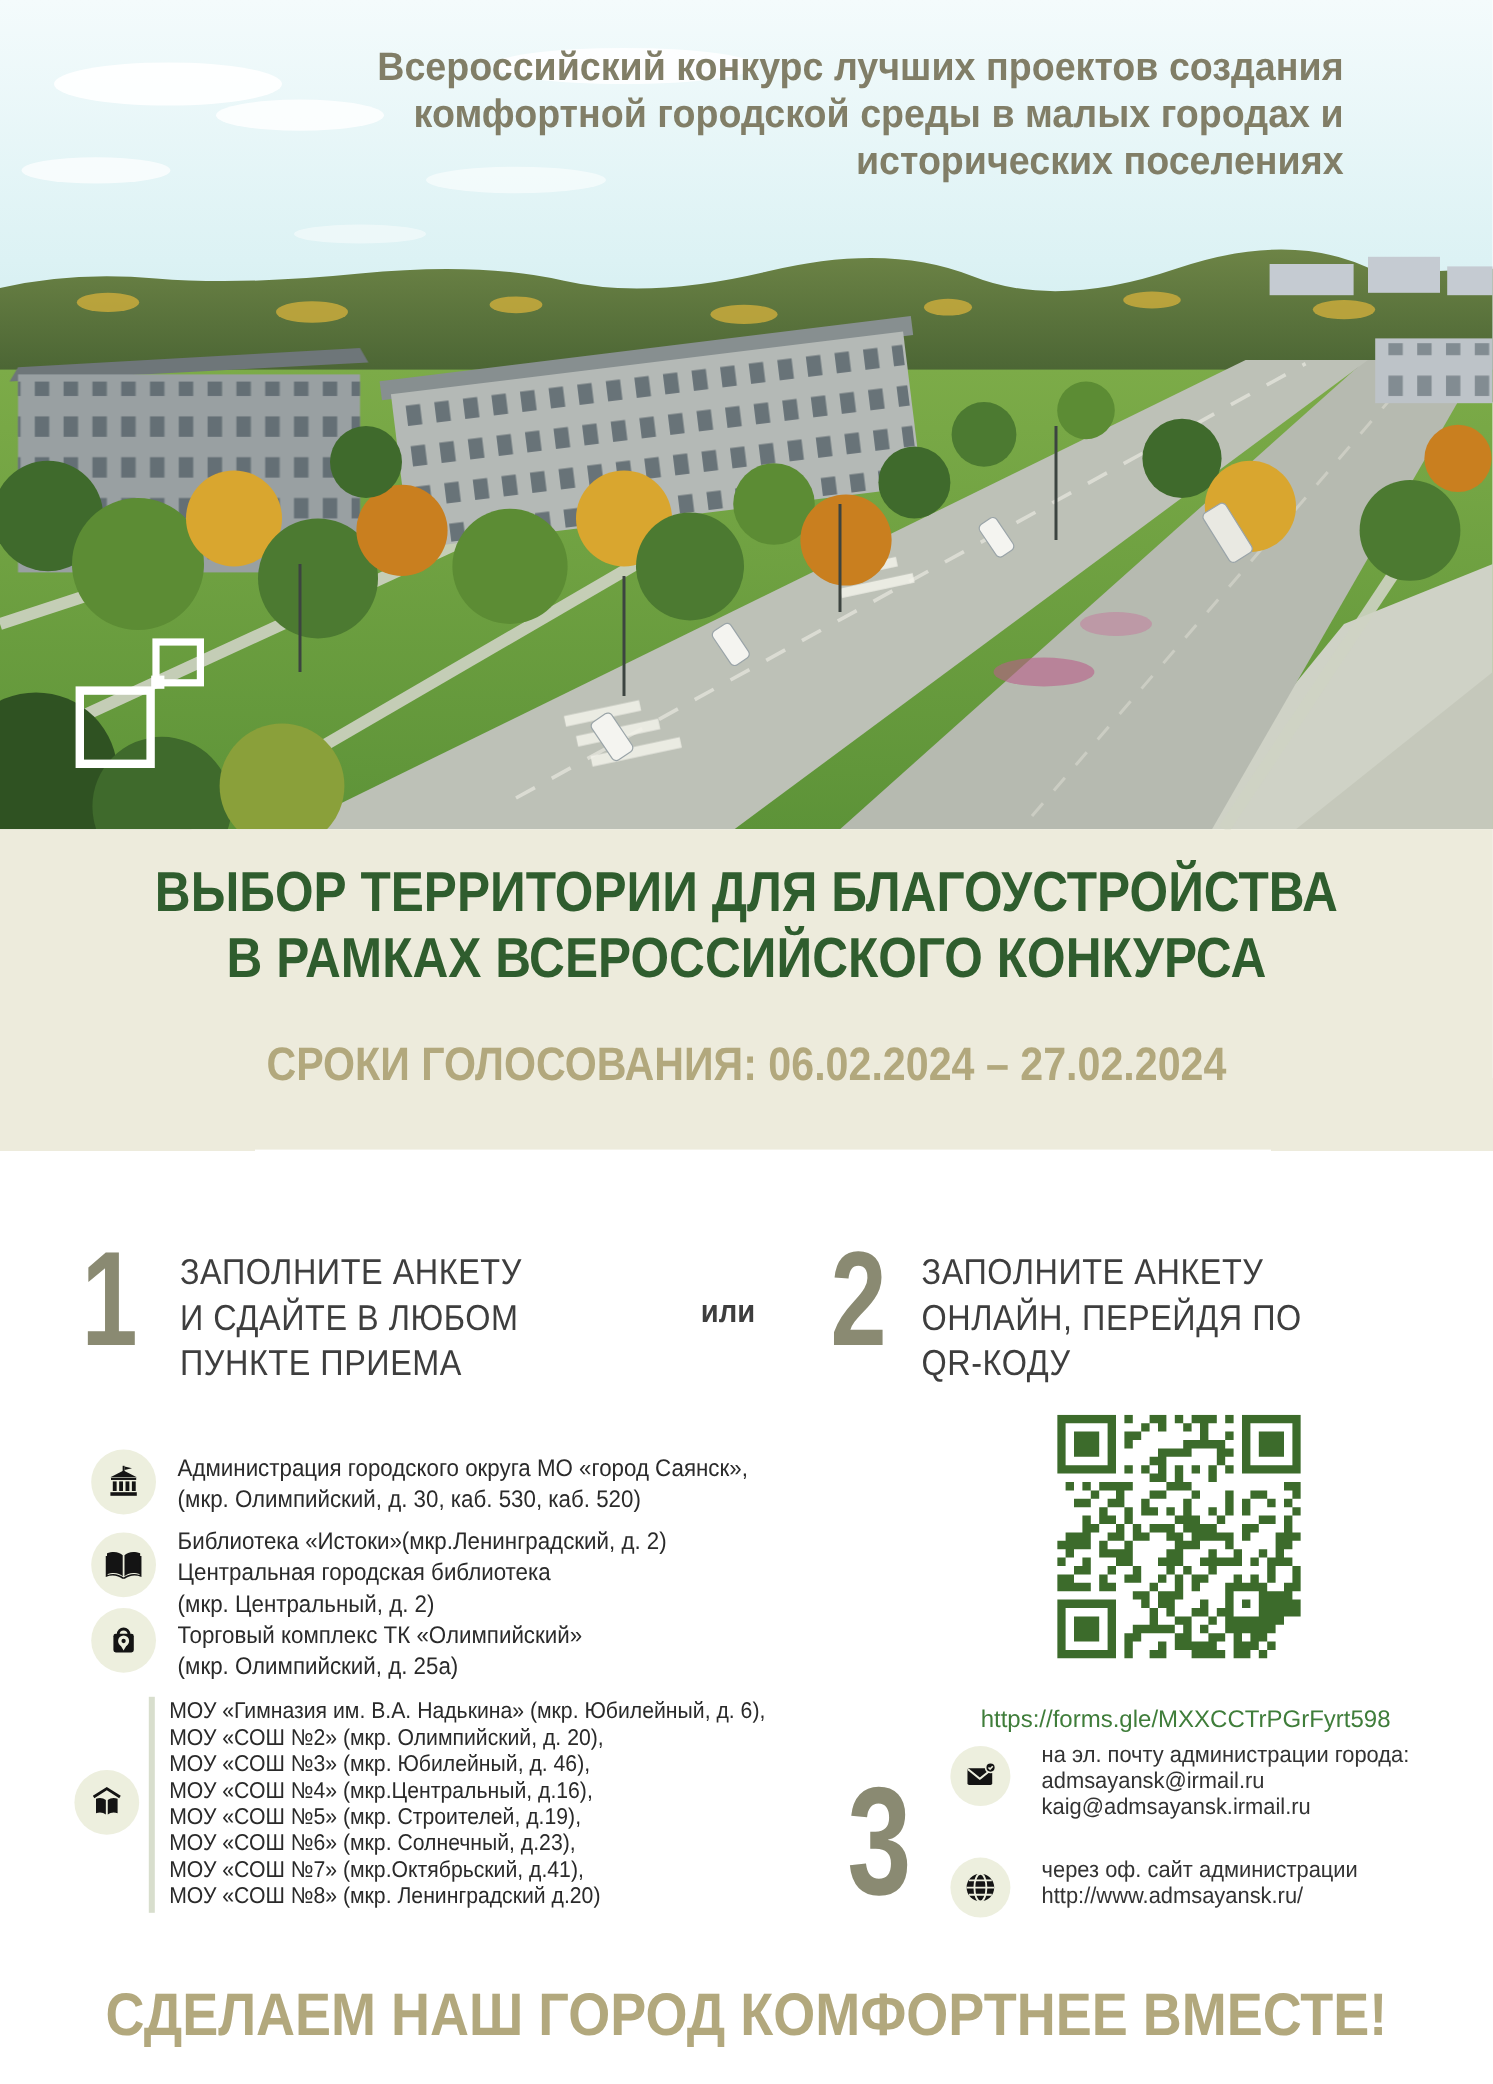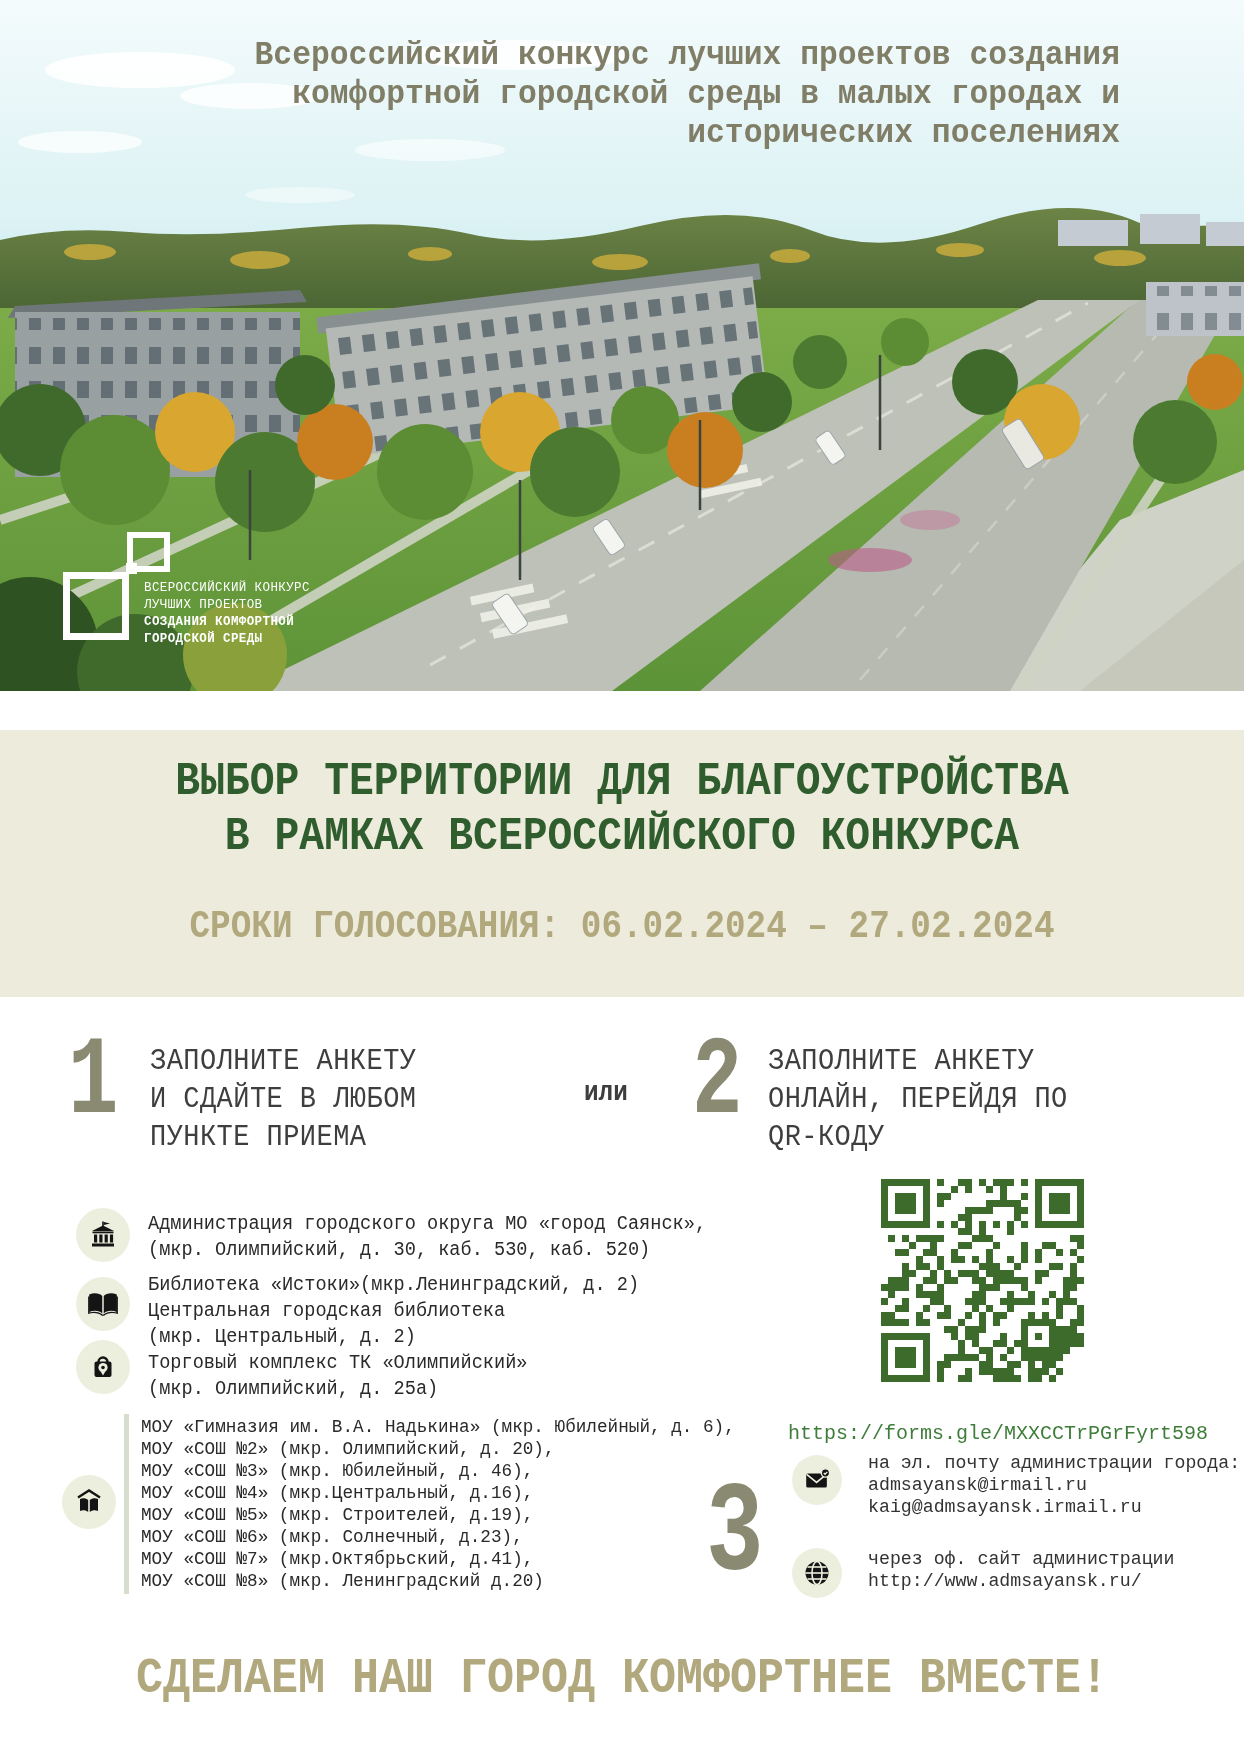--- a/index.html
+++ b/index.html
@@ -1,33 +1,33 @@
 <!DOCTYPE html>
 <html><head>
 <meta charset="utf-8">
 <style>
   html,body{margin:0;padding:0;background:#ffffff;}
   .poster{position:relative;width:1244px;height:1737px;background:#ffffff;overflow:hidden;
-          font-family:Liberation Mono, monospace;margin:0 auto;}
+          font-family:Liberation Sans, sans-serif;margin:0 auto;}
 
   
   .hero{position:absolute;left:0;top:0;width:1244px;height:691px;overflow:hidden;}
   .hero svg{display:block;width:100%;height:100%;}
   .hero-title{position:absolute;top:36px;right:124px;text-align:right;
     font-weight:bold;font-size:33px;line-height:39px;color:#817e67;
     transform:scaleX(0.95);transform-origin:right top;white-space:nowrap;}
   .logo{position:absolute;left:60px;top:525px;width:270px;height:130px;color:#ffffff;}
   .logo .sq-small{position:absolute;left:67px;top:7px;width:43px;height:40px;border:6px solid #fff;box-sizing:border-box;}
   .logo .sq-big{position:absolute;left:3px;top:47px;width:66px;height:68px;border:7px solid #fff;box-sizing:border-box;}
   .logo .sq-dot{position:absolute;left:66px;top:38px;width:11px;height:11px;background:#fff;}
   .logo-text{position:absolute;left:84px;top:55px;font-size:12.5px;line-height:17px;letter-spacing:0.4px;white-space:nowrap;}
   .logo-text .b{font-weight:bold;}
 
   
-  .band{position:absolute;left:0;top:691px;width:100%;height:267px;background:#edebdc;margin-top:39px;}
+  .band{position:absolute;left:0;top:691px;width:100%;height:267px;background:#edebdc;}
   .band-title{position:absolute;left:0;top:24px;width:100%;text-align:center;
     color:#2f5d2e;font-weight:bold;font-size:47px;line-height:55px;
     transform:scaleX(0.88);transform-origin:center top;white-space:nowrap;}
   .band-dates{position:absolute;left:0;top:175px;width:100%;text-align:center;
     color:#b2a87d;font-weight:bold;font-size:39px;
     transform:scaleX(0.88);transform-origin:center top;white-space:nowrap;}
 
   
   .step-num{position:absolute;color:#8a8a72;font-weight:bold;font-size:112px;line-height:0.8;
     transform:scaleX(0.75);transform-origin:left top;}
@@ -221,26 +221,20 @@
     <div class="hero-title">
       <div>Всероссийский конкурс лучших проектов создания</div>
       <div>комфортной городской среды в малых городах и</div>
       <div>исторических поселениях</div>
     </div>
 
     <div class="logo">
       <div class="sq-small"></div>
       <div class="sq-big"></div>
       <div class="sq-dot"></div>
-      <div class="logo-text">
-        <div>ВСЕРОССИЙСКИЙ КОНКУРС</div>
-        <div>ЛУЧШИХ ПРОЕКТОВ</div>
-        <div class="b">СОЗДАНИЯ КОМФОРТНОЙ</div>
-        <div class="b">ГОРОДСКОЙ СРЕДЫ</div>
-      </div>
     </div>
   </div>
 
   <div class="band">
     <div class="band-title">
       <div>ВЫБОР ТЕРРИТОРИИ ДЛЯ БЛАГОУСТРОЙСТВА</div>
       <div>В РАМКАХ ВСЕРОССИЙСКОГО КОНКУРСА</div>
     </div>
     <div class="band-dates">СРОКИ ГОЛОСОВАНИЯ: 06.02.2024 – 27.02.2024</div>
   </div>

